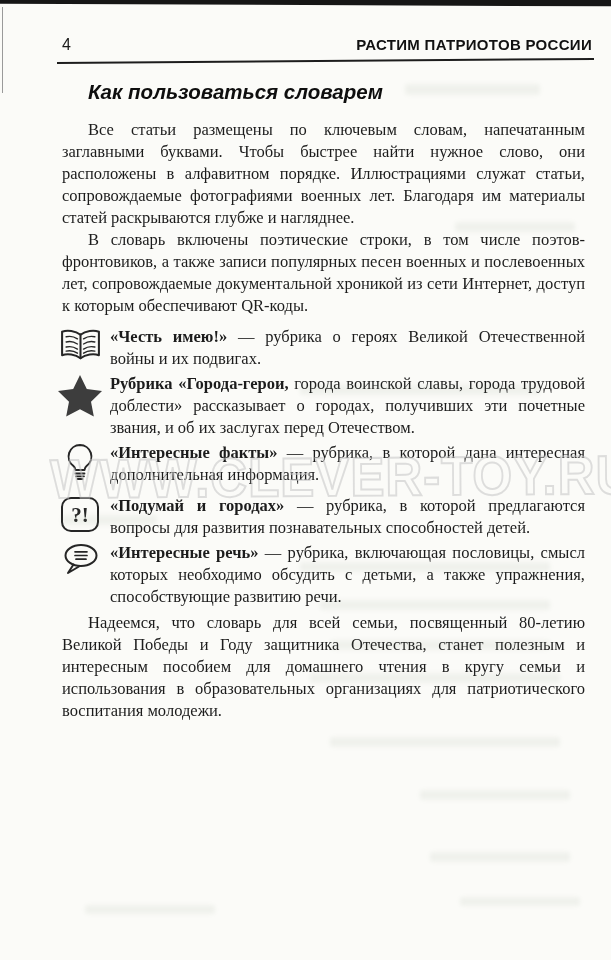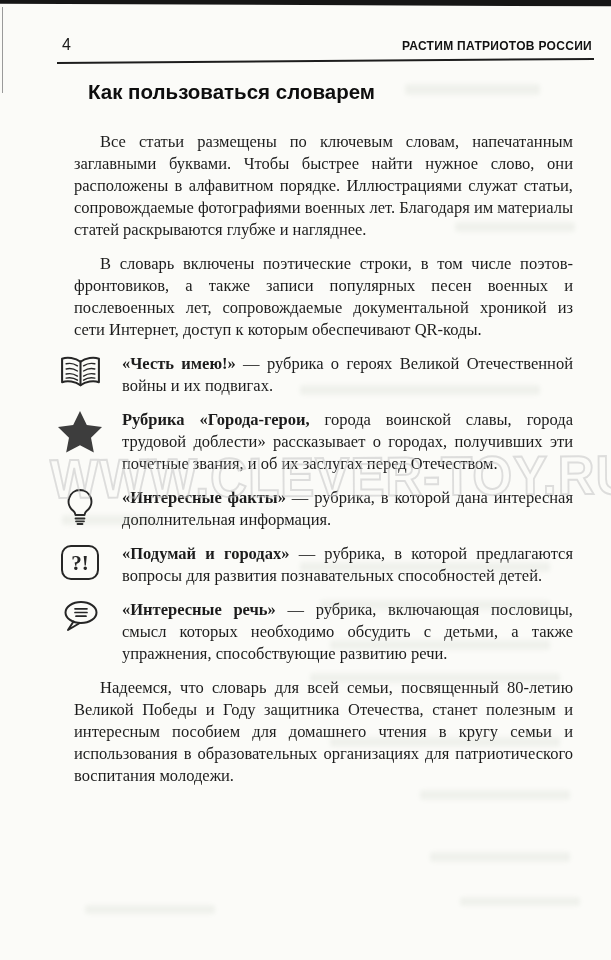--- a/index.html
+++ b/index.html
@@ -11,32 +11,32 @@
   
   .scan-top-edge{position:absolute; top:-3px; left:-6px; width:624px; height:8px;
     background:#161616; transform:rotate(0.25deg);}
   .scan-left-edge{position:absolute; top:7px; left:2px; width:1px; height:86px; background:#9a9a9a;}
   .smudge{position:absolute; background:#7f8f7a; opacity:.09; filter:blur(2px); border-radius:3px;}
 
   
   .header-row{position:absolute; top:36px; left:62px; width:530px;
     display:flex; justify-content:space-between; align-items:baseline;}
   .page-number{font-family:"Liberation Sans", sans-serif; font-size:16px; color:#1a1a1a;}
-  .running-head{font-family:"Liberation Sans", sans-serif; font-weight:700; font-size:12px;
+  .running-head{font-family:"Liberation Sans", sans-serif; font-weight:700; font-size:15px;
     letter-spacing:.3px; color:#111;}
   .header-rule{position:absolute; top:60px; left:57px; width:537px; height:2px;
     background:#1d1d1d; transform:rotate(-0.45deg);}
 
   .title{position:absolute; top:80px; left:88px; margin:0;
-    font-family:"Liberation Sans", sans-serif; font-weight:700; font-size:20.5px; color:#0e0e0e;}
+    font-family:"Liberation Sans", sans-serif; font-weight:700; font-size:20.5px; color:#0e0e0e;font-style:italic;}
 
   
   .body{position:absolute; top:119px; left:62px; width:523px;
     font-size:16.5px; line-height:22px; text-align:justify;}
-  .body p{margin:12px;}
+  .body p{margin:0;}
   p.indent{text-indent:26px;}
   .rubric-list{margin:9px 0 4px;}
   .rubric{position:relative; padding-left:48px; margin-bottom:3px; min-height:44px;}
   .rubric p{text-align:justify;}
   .rubric .icon{position:absolute; top:1px; left:-6px; width:48px; display:flex; justify-content:center;}
   .rubric .icon svg{display:block;}
   .icon-stroke{stroke:#262626; fill:none; stroke-width:2; stroke-linecap:round; stroke-linejoin:round;}
   .gap-top{margin-top:8px;}
   b{font-weight:700;}
 

